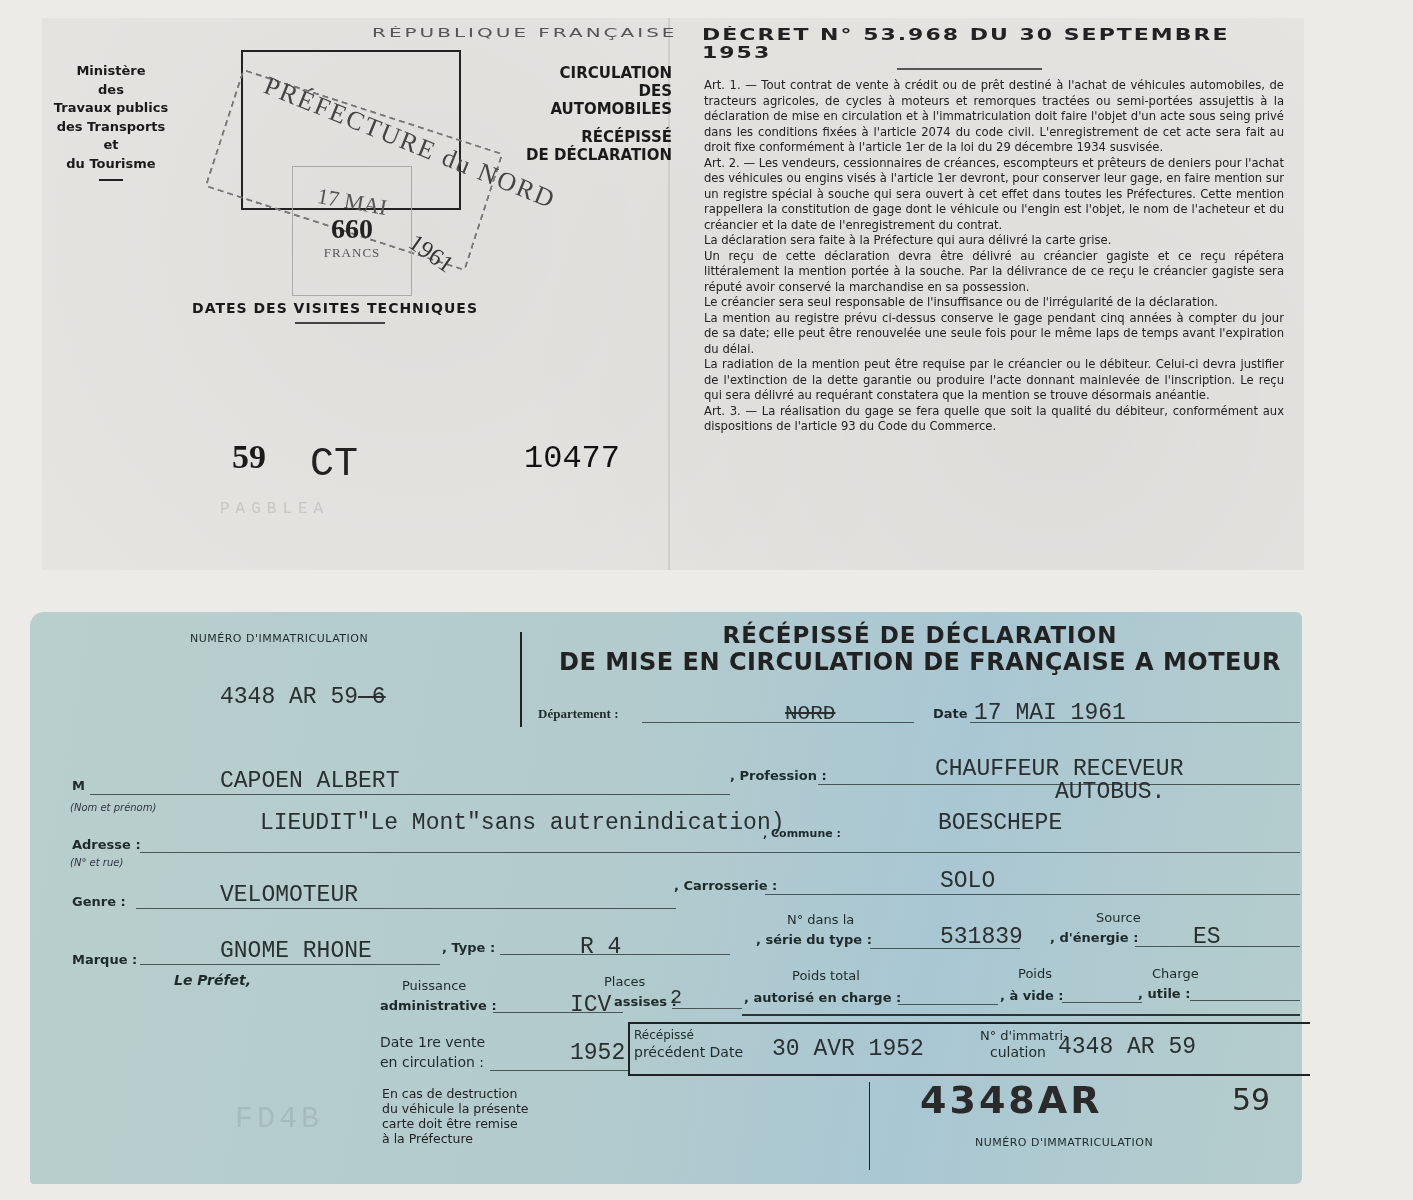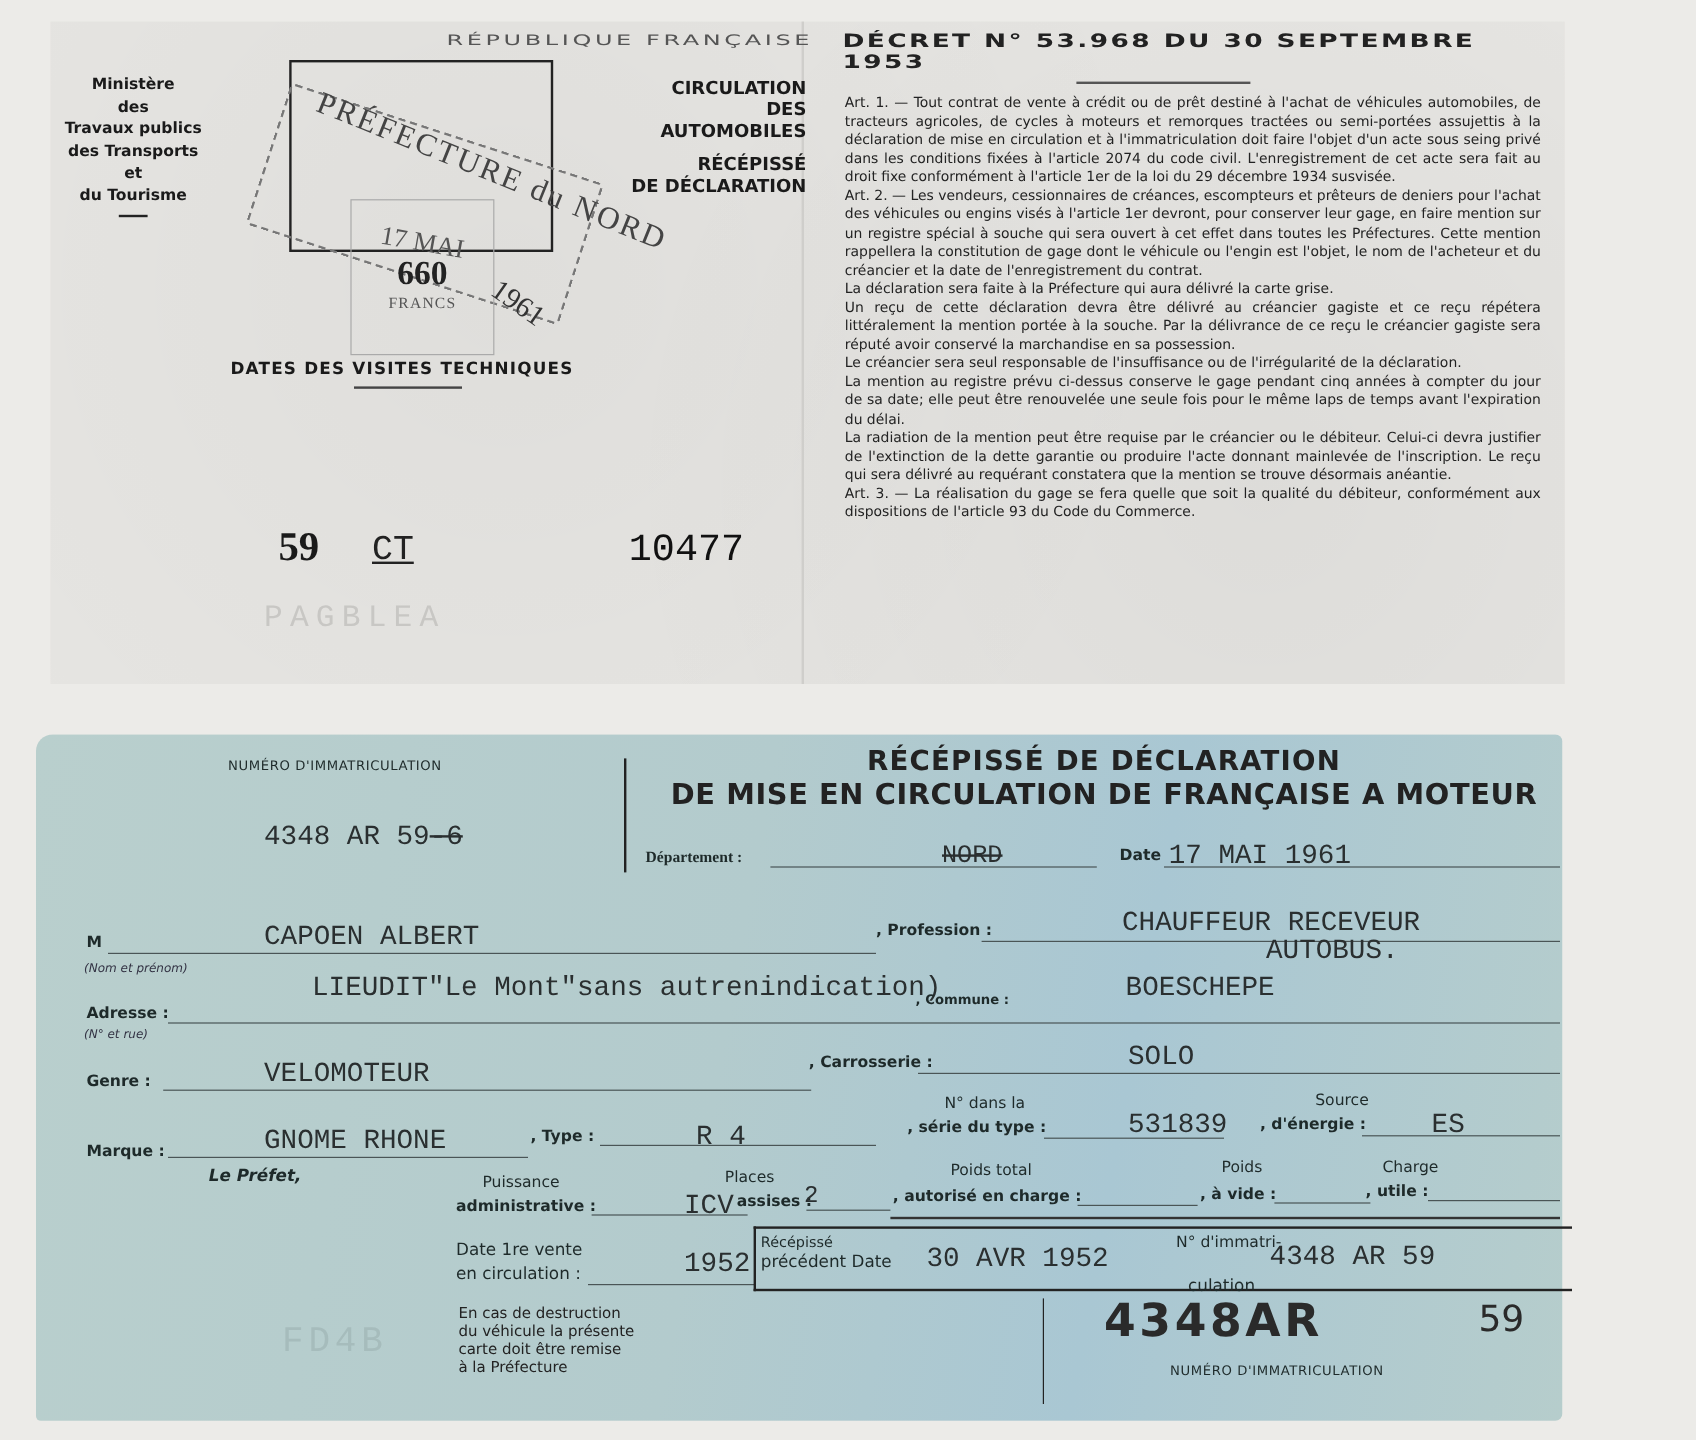--- a/index.html
+++ b/index.html
@@ -28,23 +28,23 @@
   .fiscal .amount { font-size:28px; font-weight:bold; color:#222; font-family:"Liberation Serif", serif; margin-top:-2px; }
   .fiscal .francs { font-size:13px; color:#555; font-family:"Liberation Serif", serif; letter-spacing:1px; }
   .stamp-year { position:absolute; left:365px; top:222px; font-size:24px; color:#333; transform:rotate(35deg); font-family:"Liberation Serif", serif; }
   .circ { position:absolute; left:470px; top:46px; width:160px; text-align:right; font-size:15px; font-weight:bold; line-height:18px; }
   .circ .recep { margin-top:10px; }
   .visites { position:absolute; left:0; top:282px; width:626px; text-align:center; }
   .visites .t1 { font-size:14px; font-weight:bold; letter-spacing:1px; margin-left:-40px; }
   .visites .t2 { font-size:12px; color:#555; margin-top:2px; margin-left:-40px; }
   .visites .rule { width:90px; height:2px; background:#444; margin:6px auto 0; margin-left:253px; }
   .reg-left { position:absolute; left:190px; top:420px; font-size:34px; font-weight:bold; font-family:"Liberation Serif", serif; }
-  .reg-ct { position:absolute; left:268px; top:424px; font-size:29px; font-family:"Liberation Mono", monospace; color:#222;text-decoration:underline; }
+  .reg-ct { position:absolute; left:268px; top:424px; font-size:40px; font-family:"Liberation Mono", monospace; color:#222; }
   .reg-num { position:absolute; left:482px; top:422px; font-size:32px; font-family:"Liberation Mono", monospace; color:#111; }
-  .ghost { position:absolute; left:178px; top:482px; font-size:26px; color:#c8c7c4; letter-spacing:6px; font-family:"Liberation Mono", monospace; }
+  .ghost { position:absolute; left:178px; top:482px; font-size:16px; color:#c8c7c4; letter-spacing:6px; font-family:"Liberation Mono", monospace; }
   .decret-title { position:absolute; left:660px; top:8px; font-size:22px; letter-spacing:2px; color:#222; font-weight:bold; transform:scaleY(0.7); transform-origin:top; }
   .decret-rule { position:absolute; left:855px; top:50px; width:145px; height:2px; background:#555; }
   .decret-body { position:absolute; left:662px; top:60px; width:580px; font-size:11.6px; line-height:15.5px; text-align:justify; color:#222; }
   .decret-body p { margin:0; }
   
   .card {
     position:absolute; left:30px; top:612px; width:1272px; height:572px;
     background:#b7cccb;
     background-image:linear-gradient(100deg, #b9cfcd 0%, #b3cbcd 45%, #a9c7d3 70%, #b6cdcc 100%);
     border-radius:14px 6px 6px 4px;
@@ -207,21 +207,21 @@
   <div class="lbl" style="left:350px;top:422px;font-weight:normal;font-size:14px;">Date 1re vente</div>
   <div class="lbl" style="left:350px;top:442px;font-weight:normal;font-size:14px;">en circulation :</div>
   <div class="line" style="left:460px;top:458px;width:140px;"></div>
   <div class="tw" style="left:540px;top:428px;">1952</div>
 
   <div class="prev-box"></div>
   <div class="lbl" style="left:604px;top:416px;font-weight:normal;font-size:12px;">Récépissé</div>
   <div class="lbl" style="left:604px;top:432px;font-weight:normal;font-size:14px;">précédent  Date</div>
   <div class="tw" style="left:742px;top:424px;">30 AVR 1952</div>
   <div class="lbl" style="left:950px;top:416px;font-weight:normal;font-size:13px;">N° d'immatri-</div>
-  <div class="lbl" style="left:960px;top:452px;font-weight:normal;font-size:14px;">culation</div>
+  <div class="lbl" style="left:960px;top:432px;font-weight:normal;font-size:14px;">culation</div>
   <div class="tw" style="left:1028px;top:422px;">4348 AR 59</div>
 
   <div class="ghost2">FD4B</div>
   <div class="small-note" style="left:352px;top:474px;">
     <div>En cas de destruction</div>
     <div>du véhicule la présente</div>
     <div>carte doit être remise</div>
     <div>à la Préfecture</div>
   </div>
   <div class="vbar2"></div>

